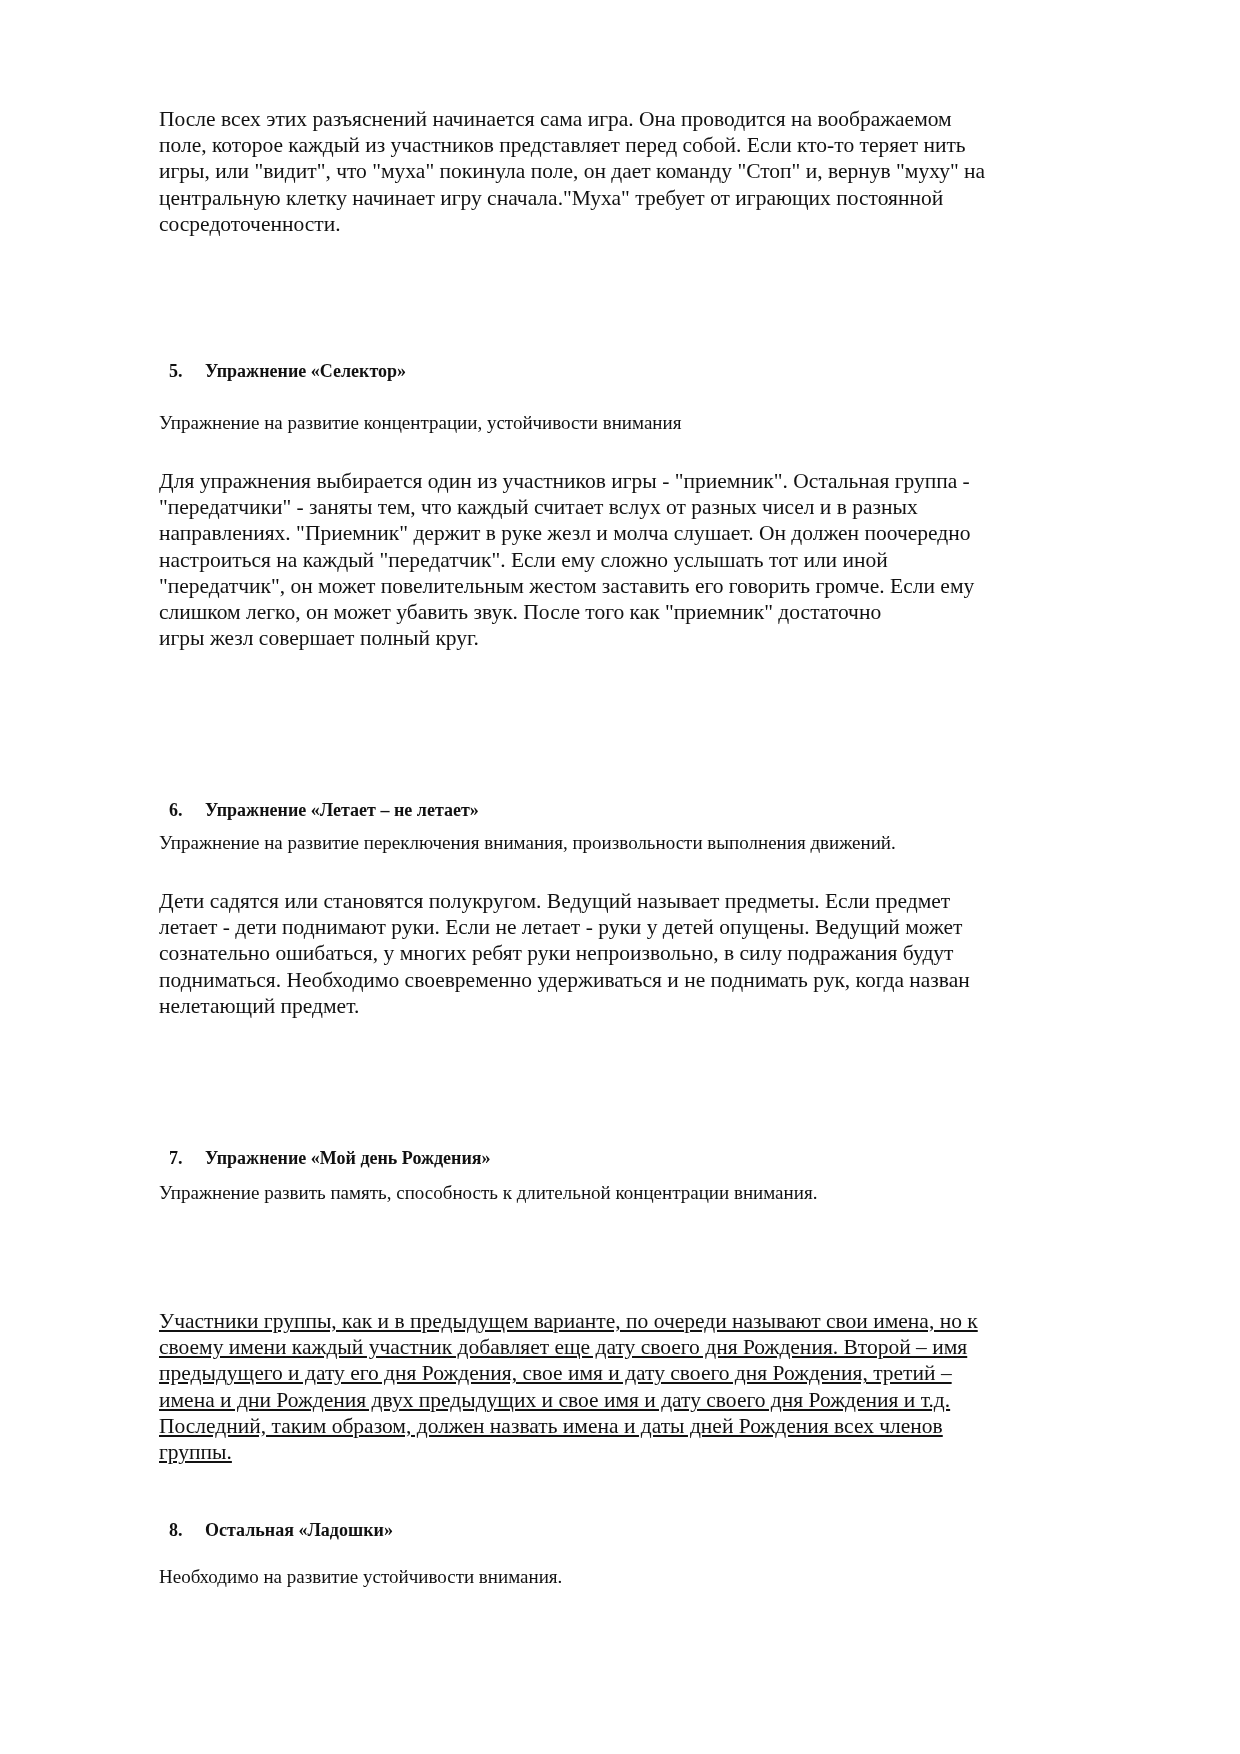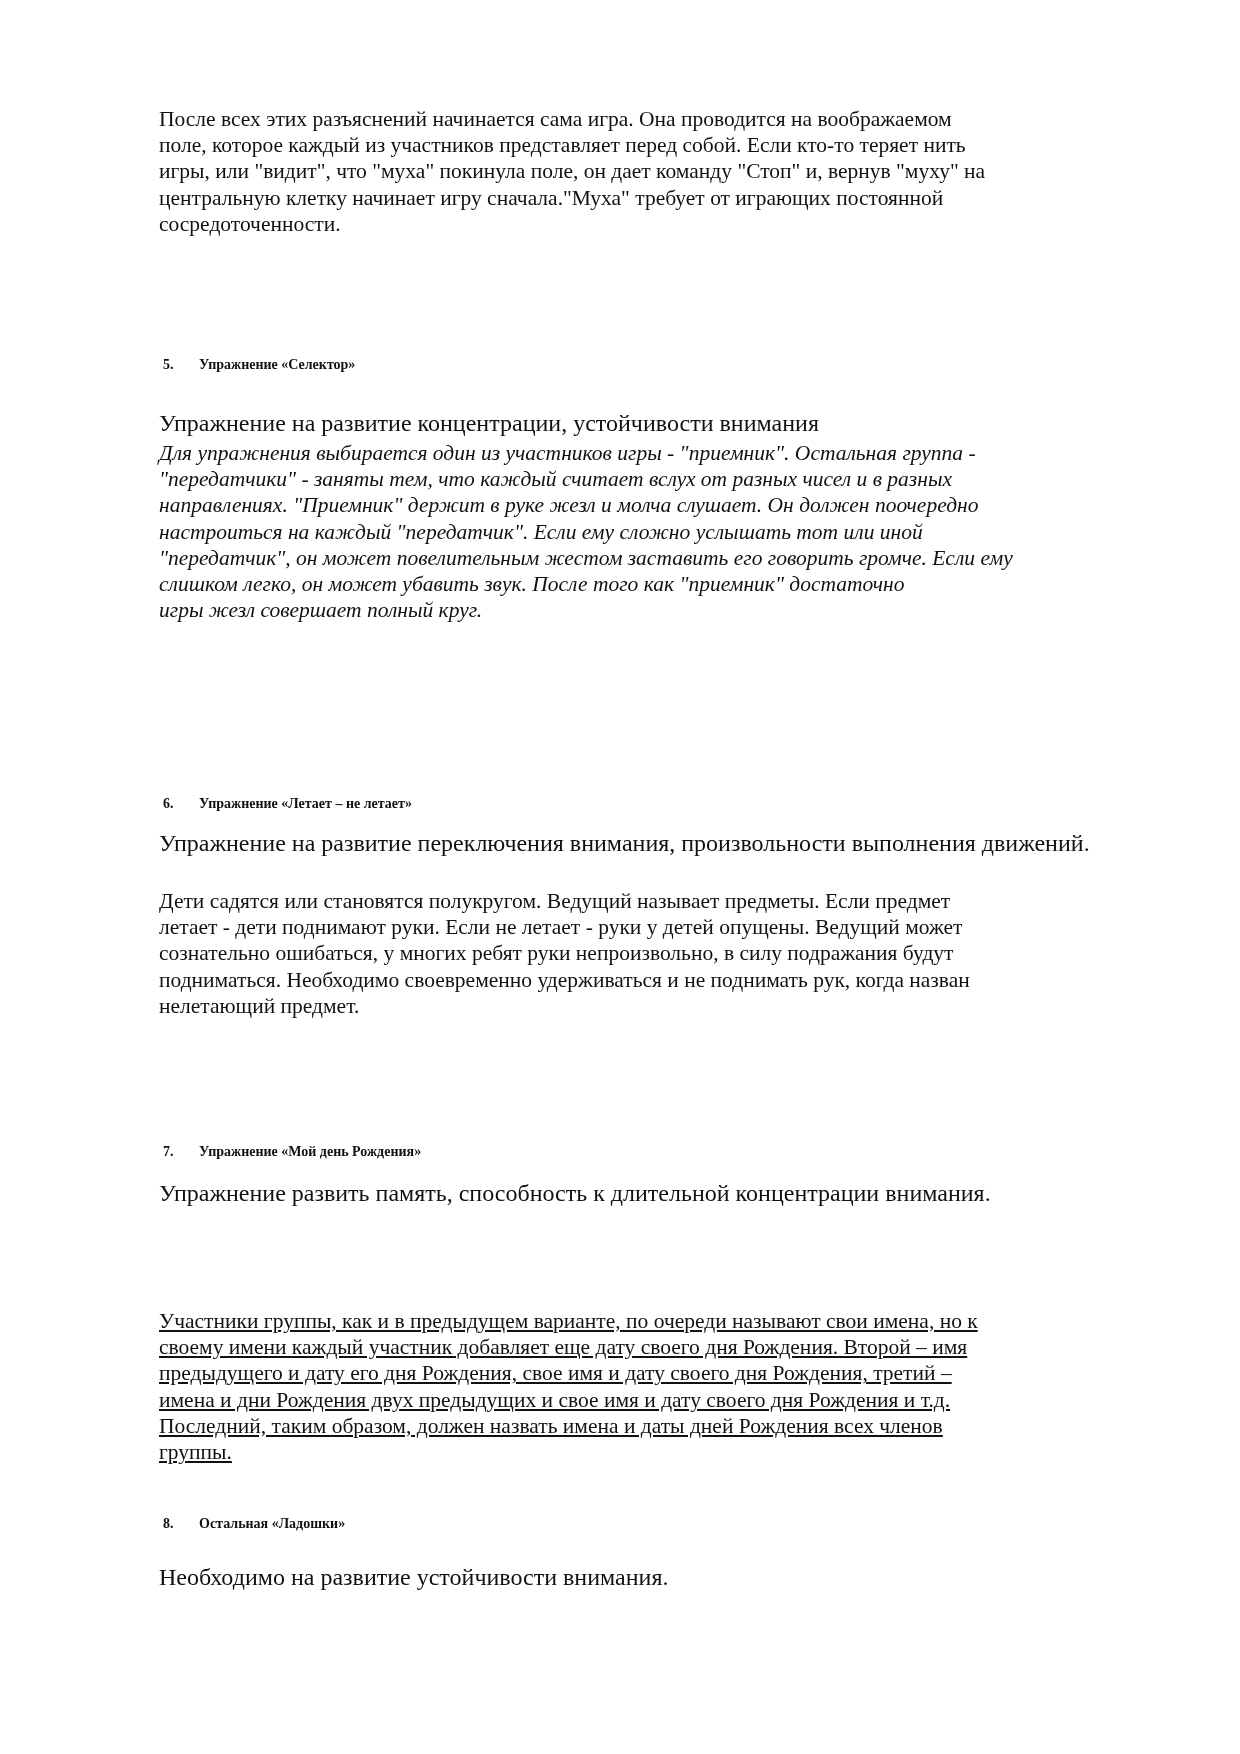--- a/index.html
+++ b/index.html
@@ -2,42 +2,42 @@
 <html><head>
   <meta charset="utf-8">
   <style>
     html, body { margin: 0; padding: 0; background: #ffffff; }
     body { width: 1240px; height: 1754px; position: relative; overflow: hidden;
            font-family: "Liberation Serif", "DejaVu Serif", serif; color: #111111; }
     .page { position: absolute; left: 0; top: 0; width: 1240px; height: 1754px; }
     .block { position: absolute; left: 159px; width: 990px; }
     .para { font-size: 21.5px; line-height: 26.2px; margin: 0; }
     .para .ln { display: block; white-space: nowrap; }
-    .heading { font-size: 14px; font-weight: bold; line-height: 26px; margin: 4px; white-space: nowrap; }
+    .heading { font-size: 18px; font-weight: bold; line-height: 26px; margin: 10px; white-space: nowrap; }
     .heading .num { display: inline-block; width: 36px; }
-    .subtitle { font-size: 24px; line-height: 26px; margin: 0; white-space: nowrap; }
+    .subtitle { font-size: 19px; line-height: 26px; margin: 0; white-space: nowrap; }
   </style>
 </head>
 <body>
 
 <div class="page">
 
   <div class="block para" style="top:106px;">
     <span class="ln">После всех этих разъяснений начинается сама игра. Она проводится на воображаемом</span>
     <span class="ln">поле, которое каждый из участников представляет перед собой. Если кто-то теряет нить</span>
     <span class="ln">игры, или "видит", что "муха" покинула поле, он дает команду "Стоп" и, вернув "муху" на</span>
     <span class="ln">центральную клетку начинает игру сначала."Муха" требует от играющих постоянной</span>
     <span class="ln">сосредоточенности.</span>
   </div>
 
   <div class="block heading" style="top:348px;">
     <span class="num">5.</span><span>Упражнение «Селектор»</span>
   </div>
   <div class="block subtitle" style="top:410px;">Упражнение на развитие концентрации, устойчивости внимания</div>
-  <div class="block para" style="top:440px;font-style:italic;">
+  <div class="block para" style="top:468px;">
     <span class="ln">Для упражнения выбирается один из участников игры - "приемник". Остальная группа -</span>
     <span class="ln">"передатчики" - заняты тем, что каждый считает вслух от разных чисел и в разных</span>
     <span class="ln">направлениях. "Приемник" держит в руке жезл и молча слушает. Он должен поочередно</span>
     <span class="ln">настроиться на каждый "передатчик". Если ему сложно услышать тот или иной</span>
     <span class="ln">"передатчик", он может повелительным жестом заставить его говорить громче. Если ему</span>
     <span class="ln">слишком легко, он может убавить звук. После того как "приемник" достаточно</span>
     <span class="ln">игры жезл совершает полный круг.</span>
   </div>
 
   <div class="block heading" style="top:787px;">

